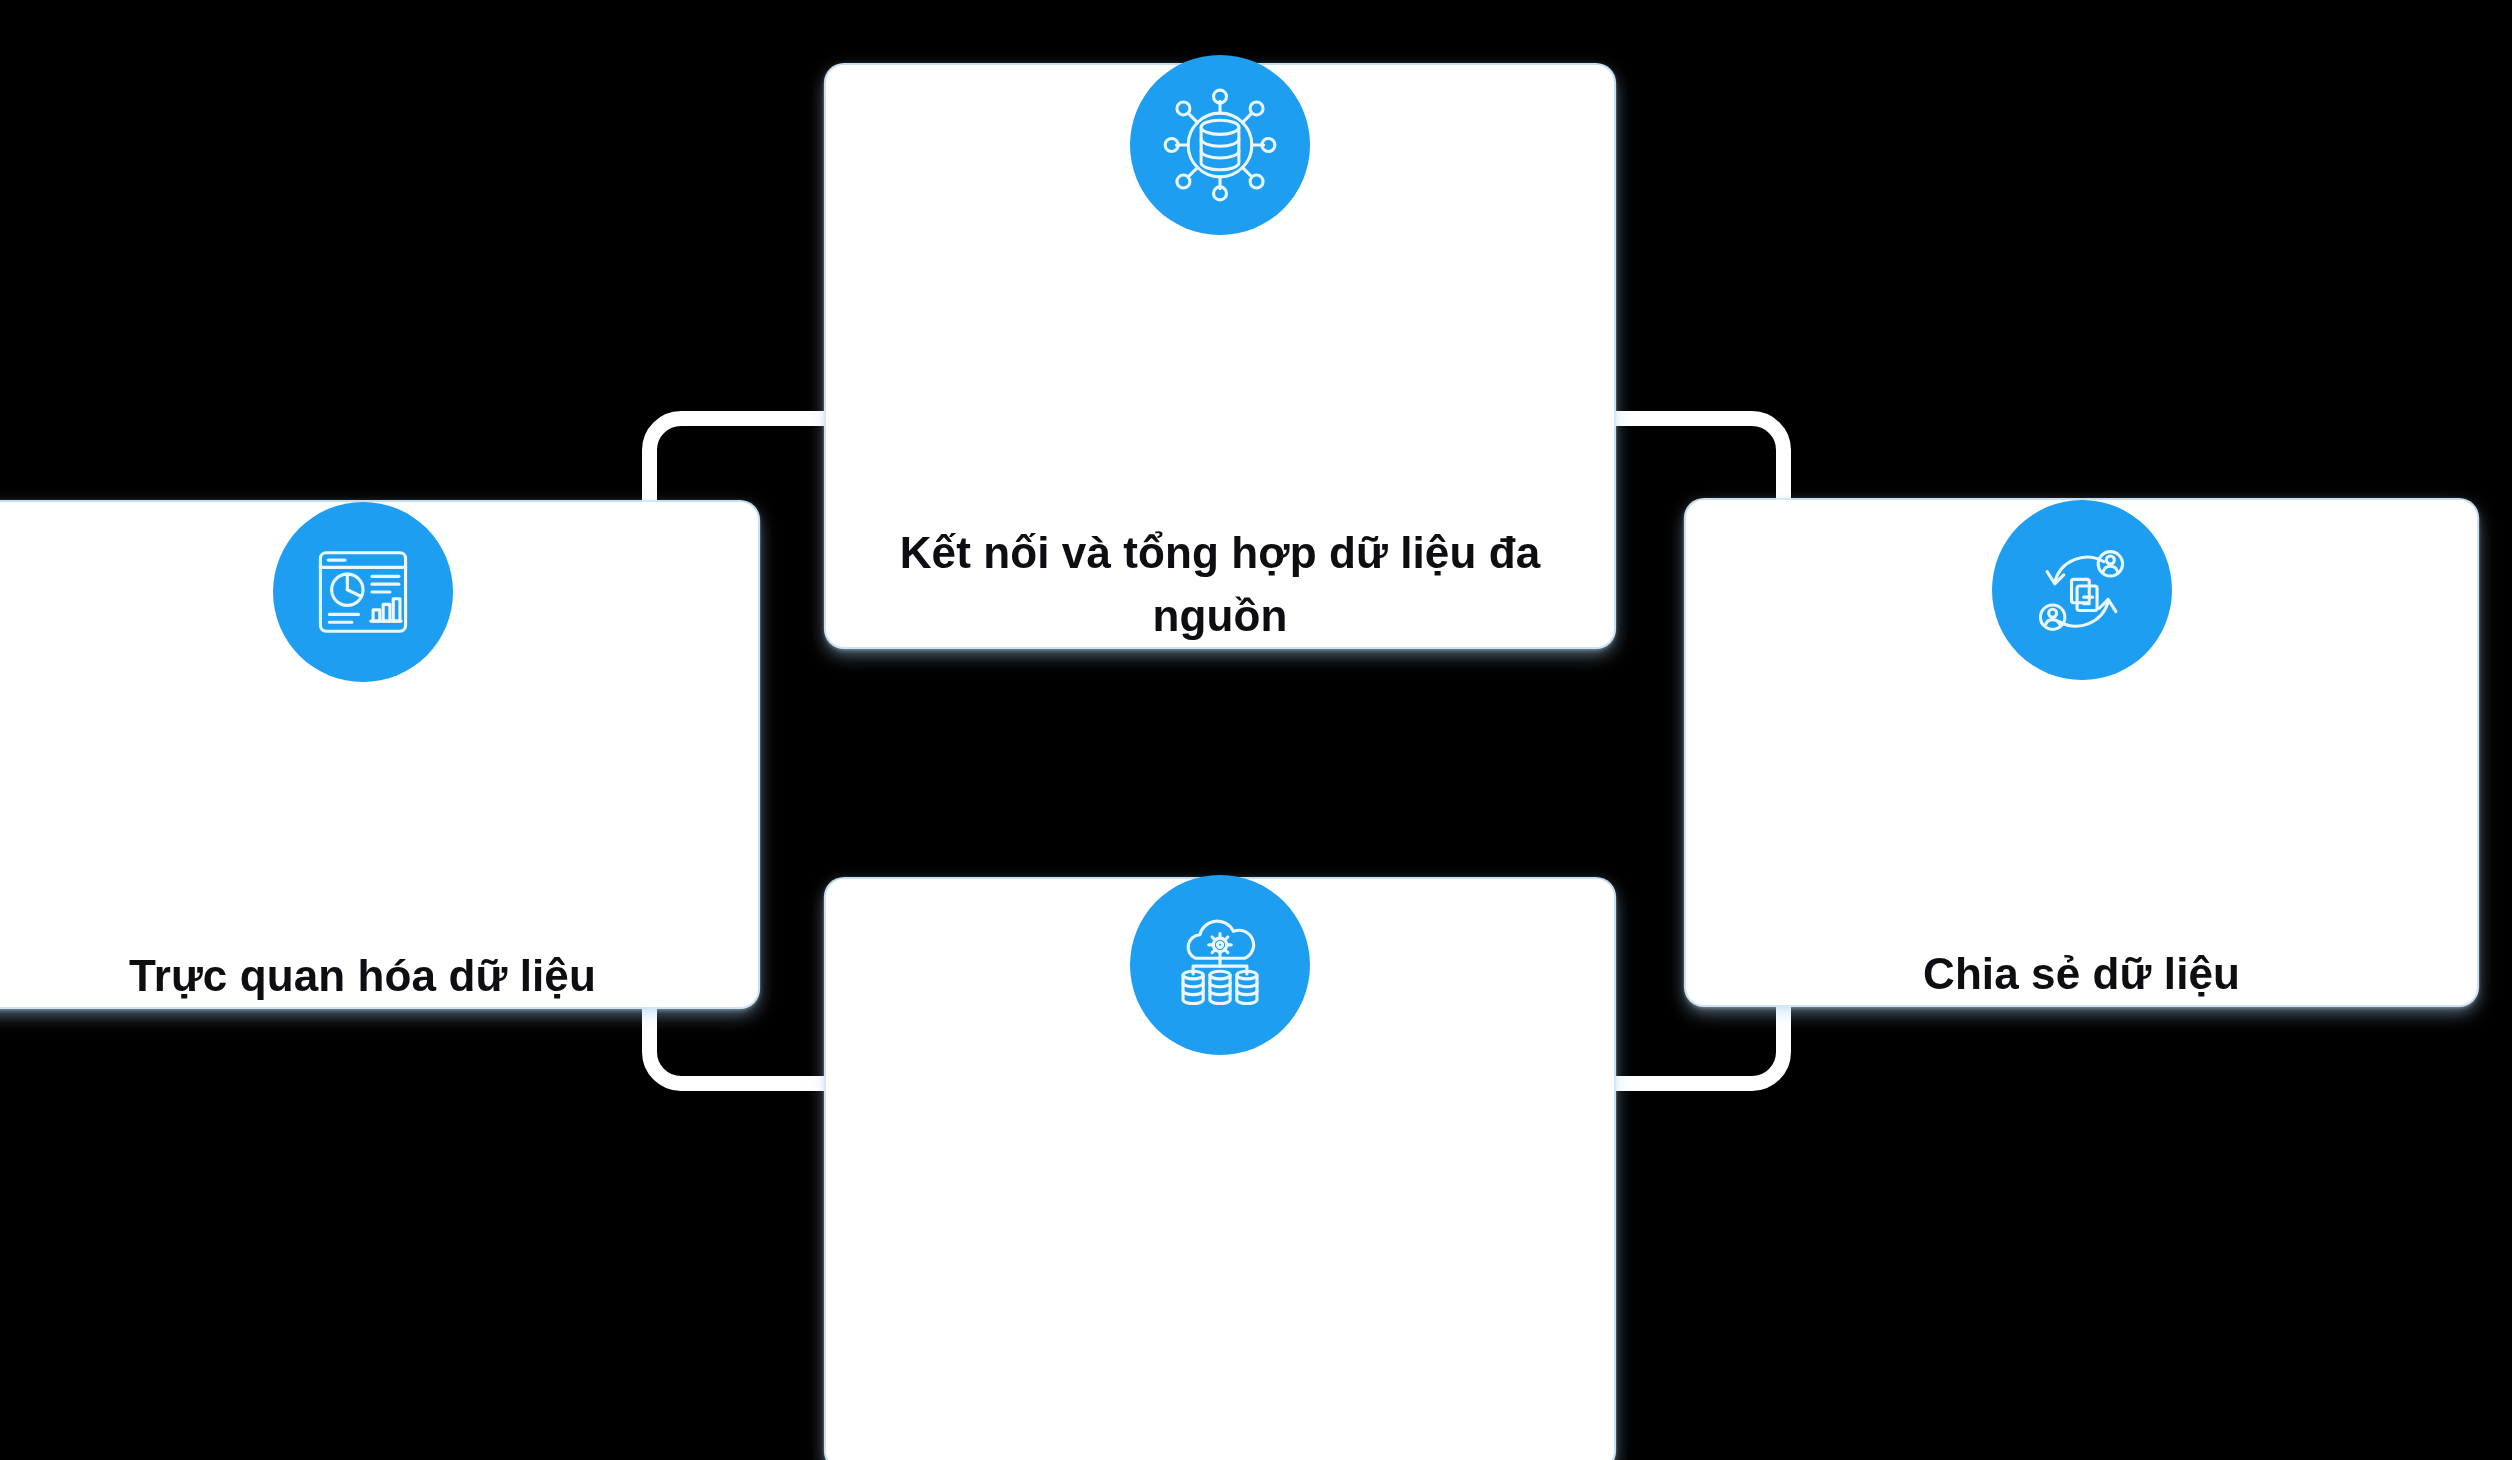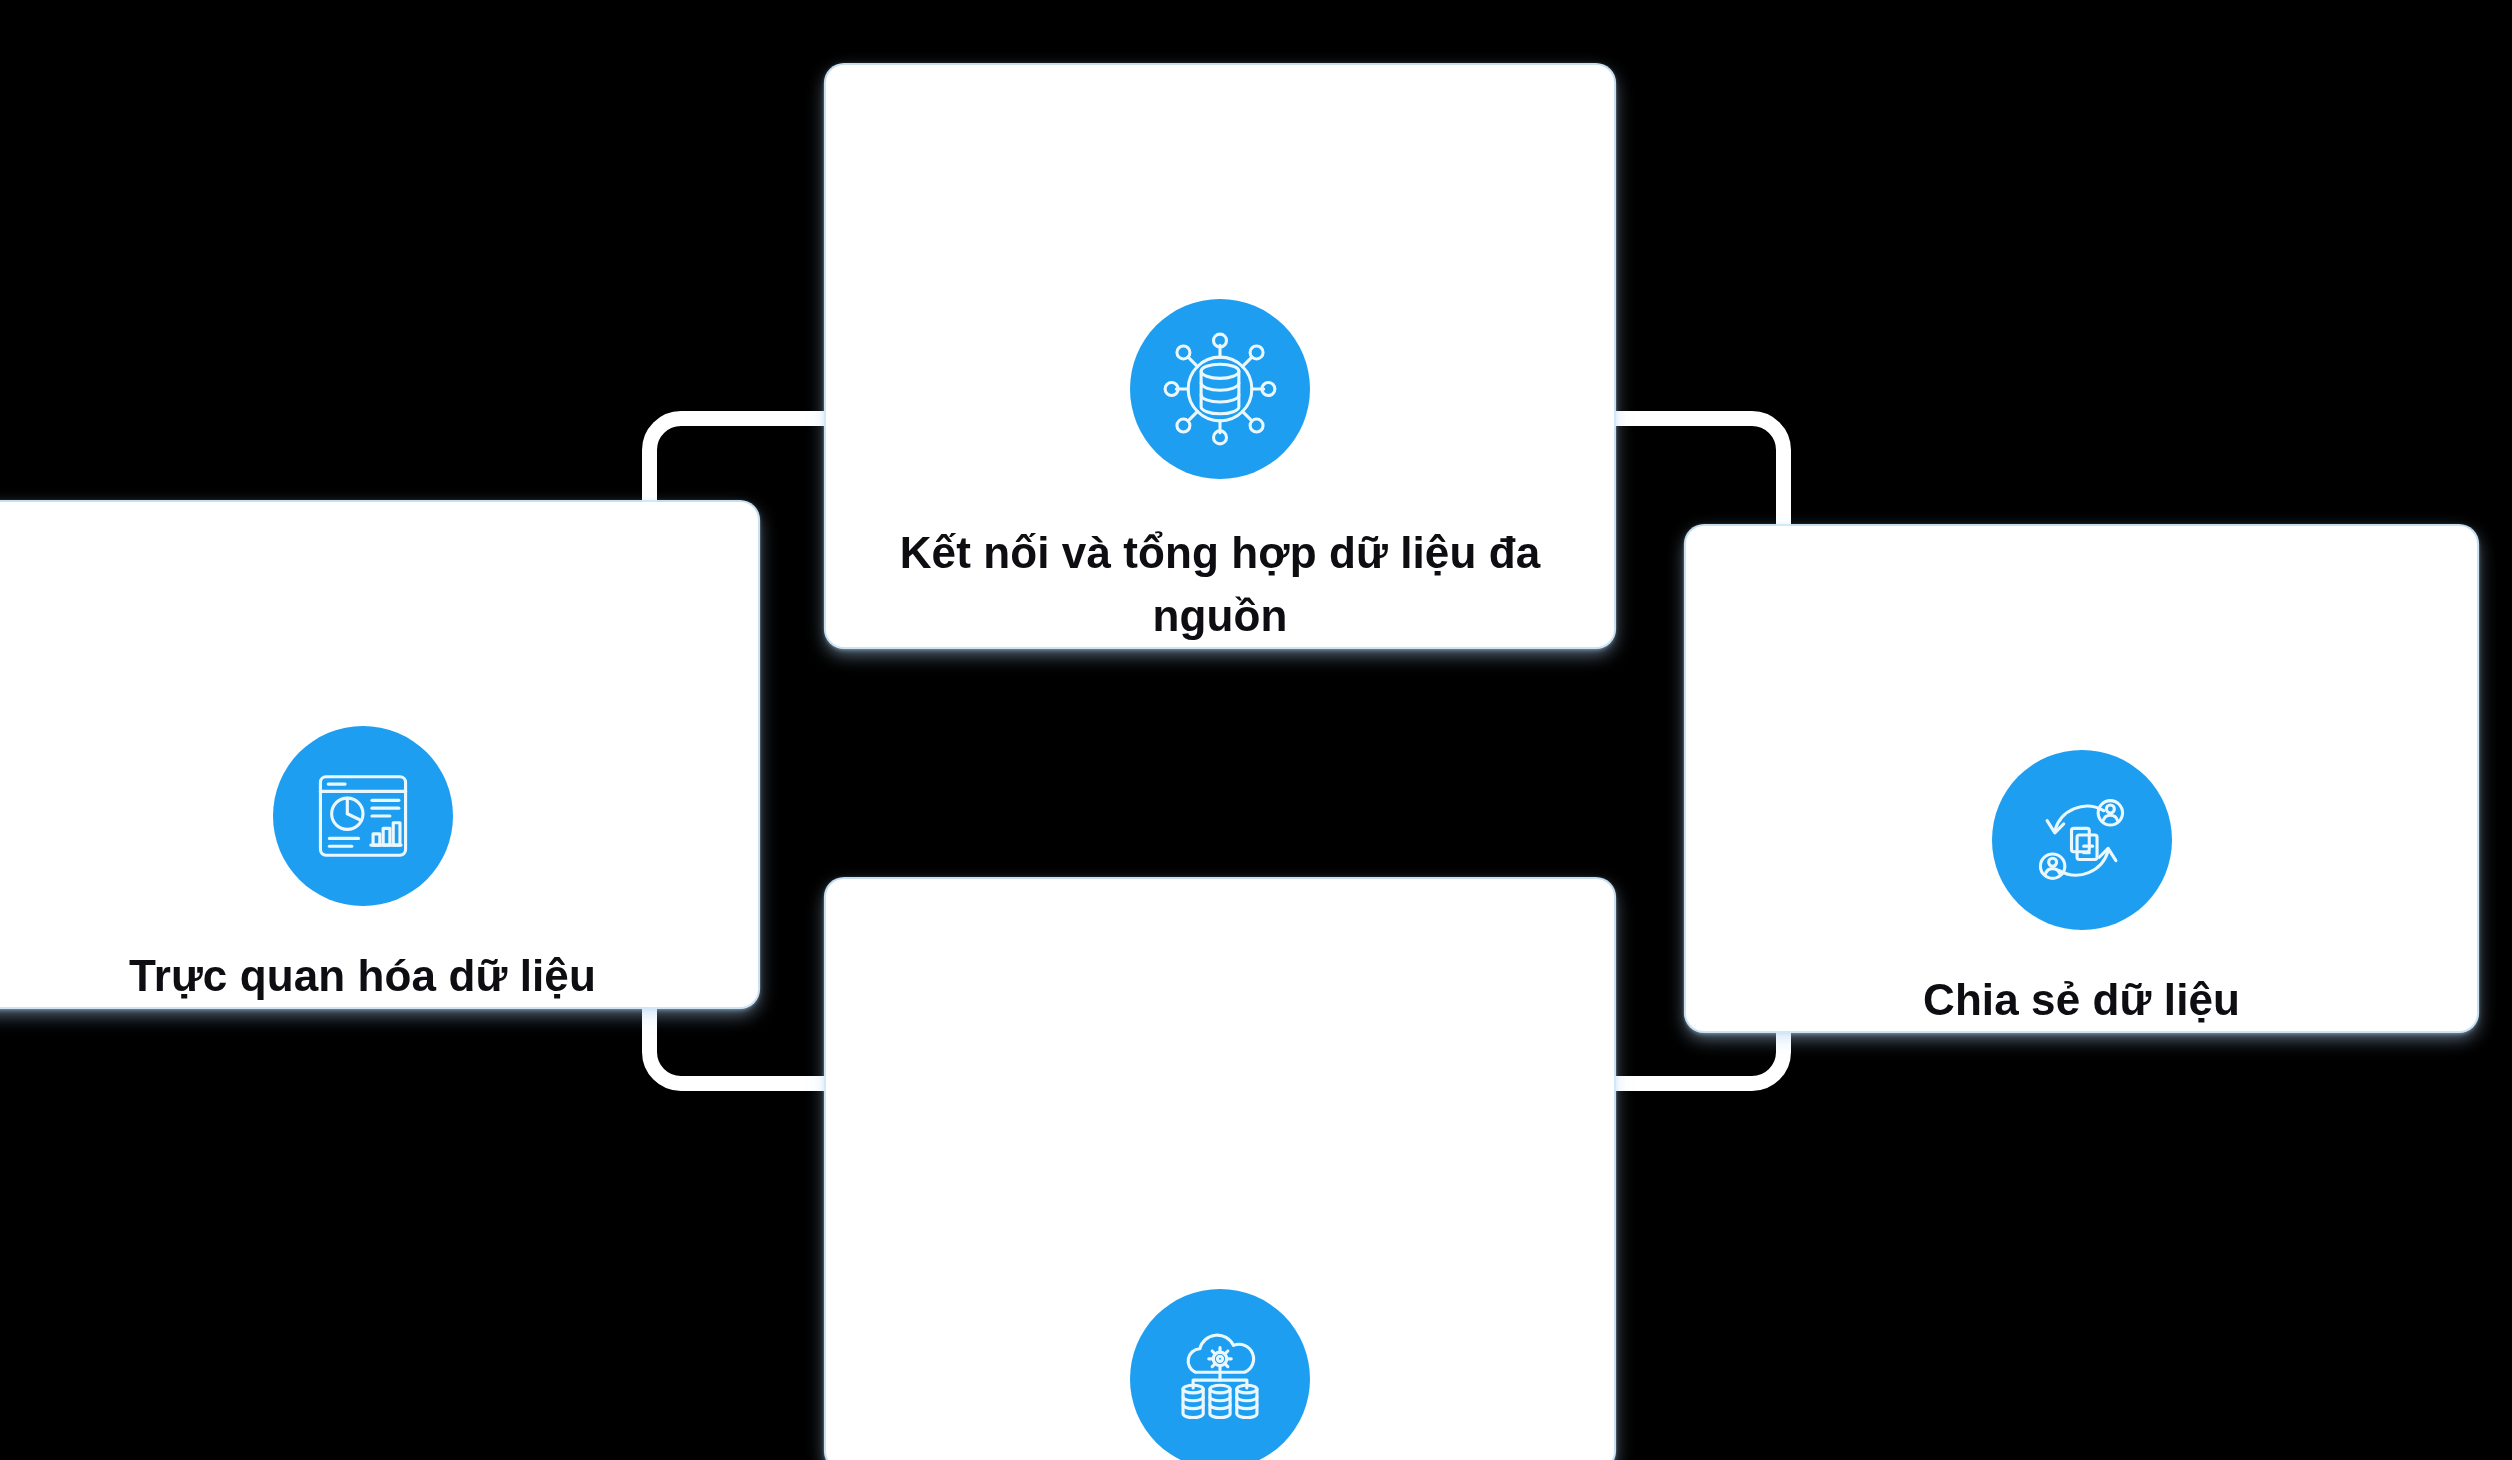--- a/index.html
+++ b/index.html
@@ -34,32 +34,32 @@
     position: absolute;
     background: #ffffff;
     border-radius: 18px;
     box-shadow: 0 0 0 2.1px rgba(208,232,250,0.95),
                 0 7px 18px rgba(175,212,242,0.55),
                 0 1.4px 5.6px rgba(190,220,245,0.7);
     z-index: 5;
     display: flex;
     flex-direction: column;
     align-items: center;
-    justify-content: flex-end;
+    justify-content: space-between;
     box-sizing: border-box;
   }
 
   .card-top {
     left: 826px;  top: 65px;   width: 788px; height: 582px;
   }
   .card-left {
     left: -33px;   top: 502px;  width: 791px; height: 505px;
   }
   .card-right {
-    left: 1686px;  top: 526px;  width: 791px; height: 505px;
+    left: 1686px;  top: 500px;  width: 791px; height: 505px;
   }
   .card-bottom {
     left: 826px;  top: 879px; width: 788px; height: 590px;
   }
 
   .icon-badge {
     width: 180px;
     height: 180px;
     border-radius: 50%;
     background: #1E9EF0;

